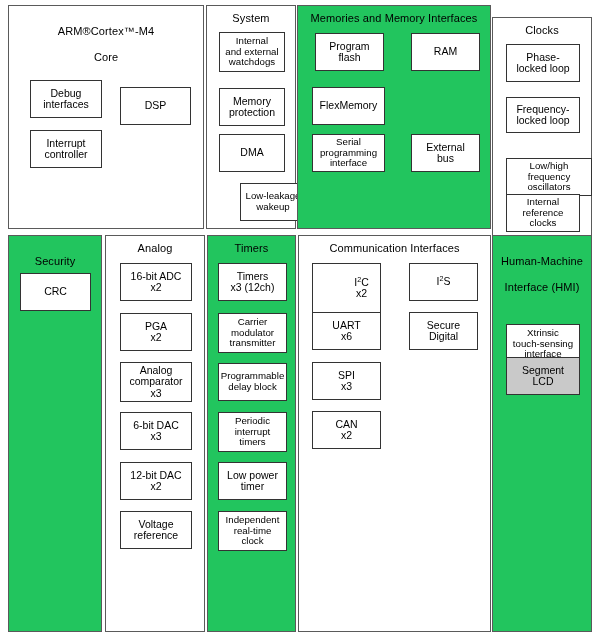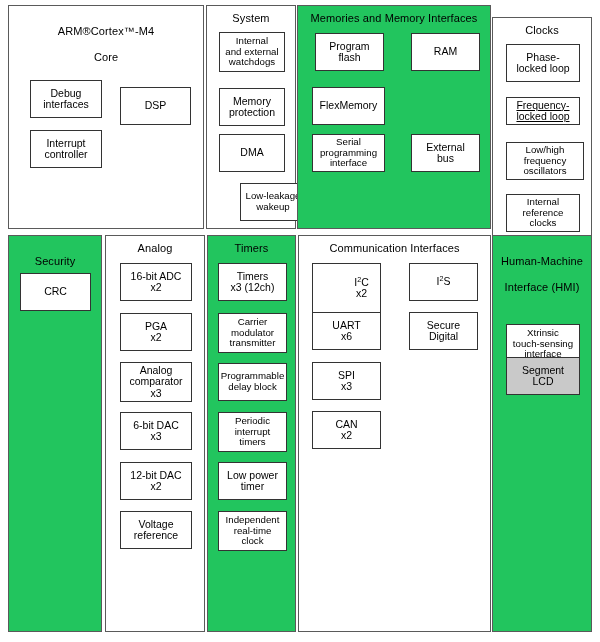--- a/index.html
+++ b/index.html
@@ -112,23 +112,23 @@
 programming
 interface</div>
     <div class="blk" style="left:113px; top:128px; width:69px; height:38px;">External
 bus</div>
   </div>
 
   <div class="panel" style="left:492px; top:5px; width:100px; height:224px;margin-top:12px;">
     <div class="panel-title">Clocks</div>
     <div class="blk" style="left:13px; top:26px; width:74px; height:38px;">Phase-
 locked loop</div>
-    <div class="blk" style="left:13px; top:79px; width:74px; height:28px;text-decoration:underline;">Frequency-
+    <div class="blk" style="left:13px; top:79px; width:74px; height:36px;">Frequency-
 locked loop</div>
-    <div class="blk small" style="left:13px; top:124px; width:78px; height:38px;">Low/high
+    <div class="blk small" style="left:13px; top:140px; width:86px; height:38px;">Low/high
 frequency
 oscillators</div>
     <div class="blk small" style="left:13px; top:176px; width:74px; height:38px;">Internal
 reference
 clocks</div>
   </div>
 
   <div class="panel shaded" style="left:8px; top:235px; width:94px; height:397px;">
     <div class="panel-title">
       <span>Security</span><br>

